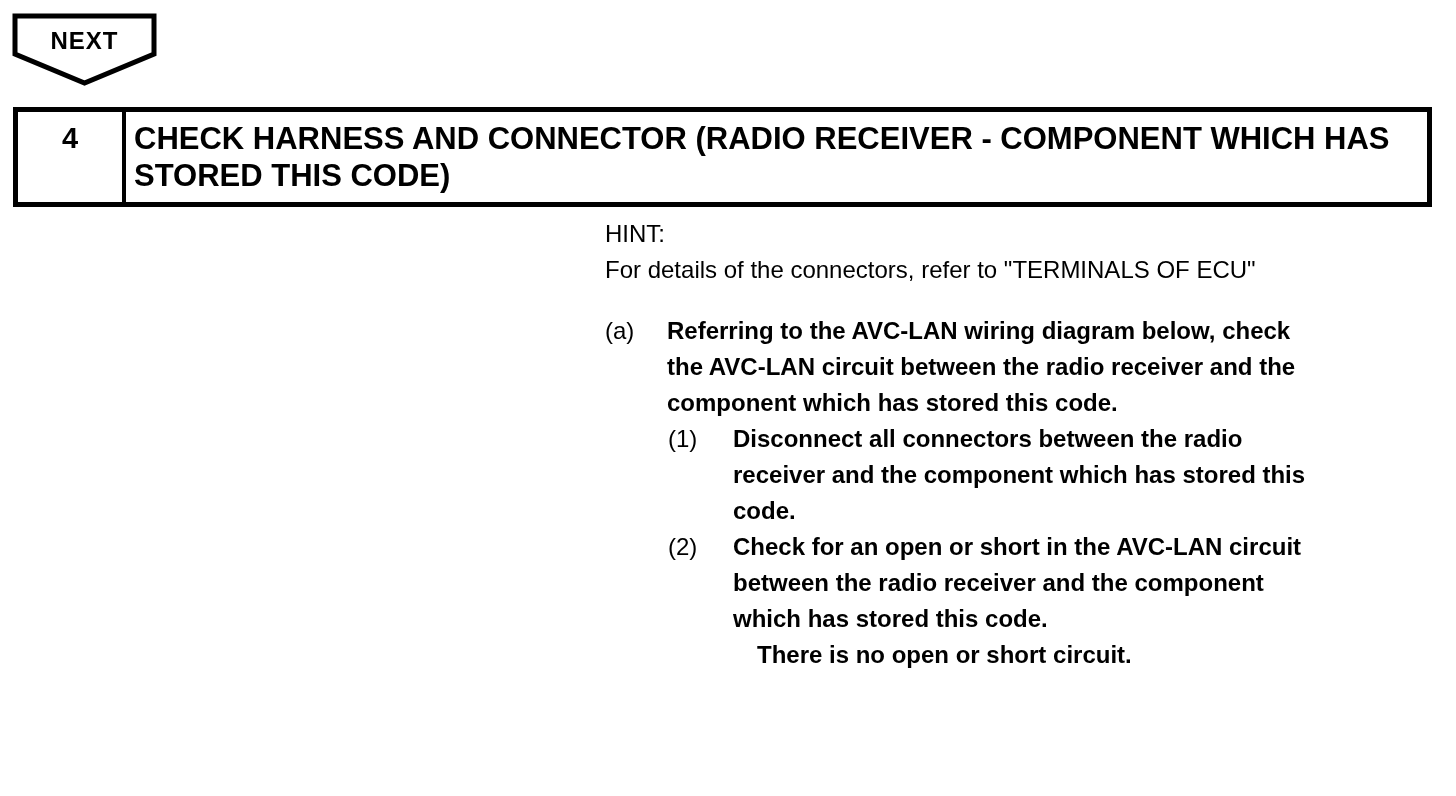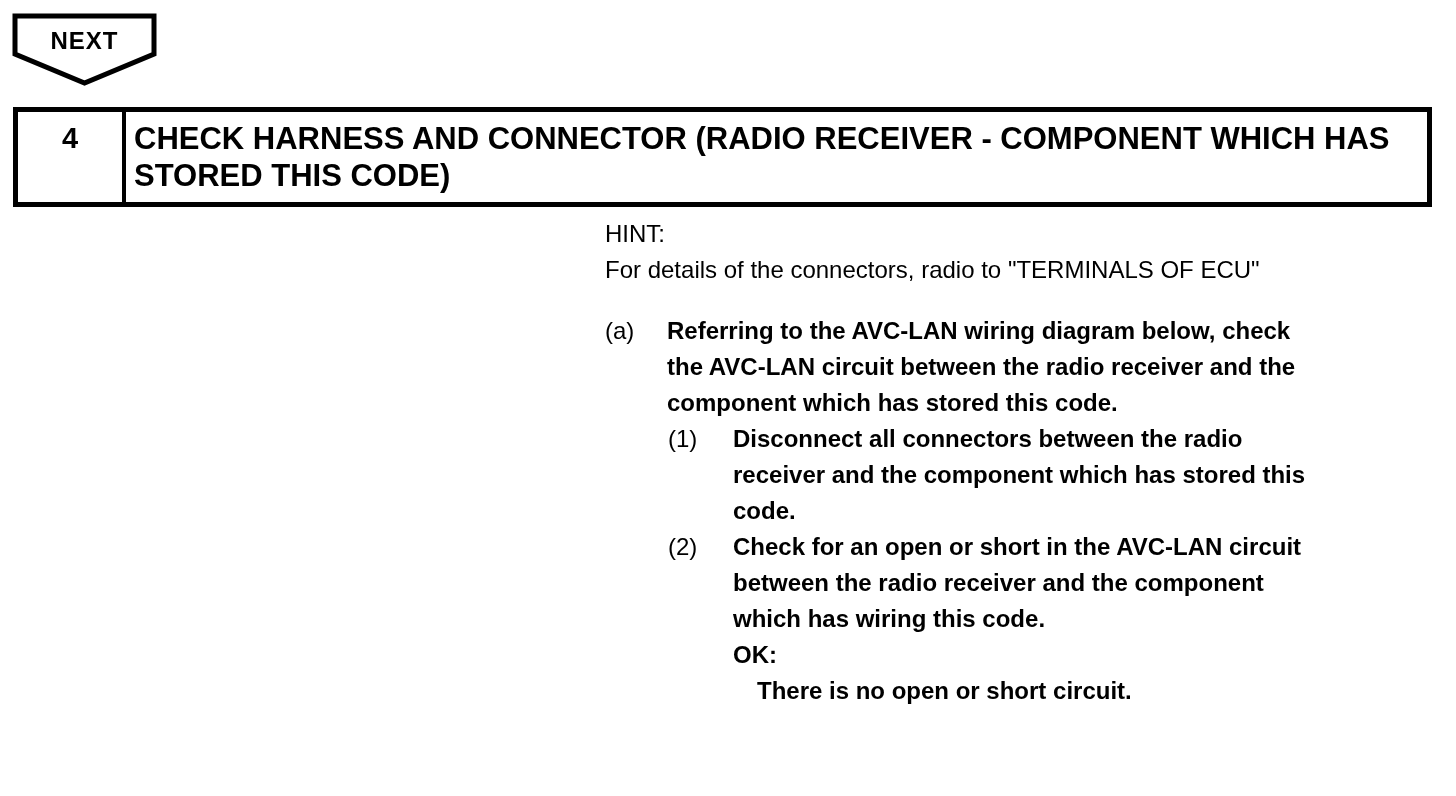--- a/index.html
+++ b/index.html
@@ -90,42 +90,41 @@
     </div>
     <div class="step-title-cell">
       <span>CHECK HARNESS AND CONNECTOR (RADIO RECEIVER - COMPONENT WHICH HAS STORED THIS CODE)</span>
     </div>
   </div>
 
   <div class="content">
 
     <div class="hint-block">
       <div>HINT:</div>
-      <div class="wrap">For details of the connectors, radio to "TERMINALS OF ECU"</div>
+      <div class="wrap">For details of the connectors, refer to "TERMINALS OF ECU"</div>
     </div>
 
     <div class="item-row">
       <div class="marker-a">(a)</div>
       <div class="item-text wrap">Referring to the AVC-LAN wiring diagram below, check
 the AVC-LAN circuit between the radio receiver and the
 component which has stored this code.</div>
     </div>
 
     <div class="substep">
       <div class="marker-sub">(1)</div>
       <div class="item-text wrap">Disconnect all connectors between the radio
 receiver and the component which has stored this
 code.</div>
     </div>
 
     <div class="substep">
       <div class="marker-sub">(2)</div>
       <div class="item-text wrap">Check for an open or short in the AVC-LAN circuit
 between the radio receiver and the component
-which has wiring this code.</div>
+which has stored this code.</div>
     </div>
 
-    <div class="ok-label">OK:</div>
     <div class="ok-result">There is no open or short circuit.</div>
 
   </div>
 
 </div>
 
 </body></html>

